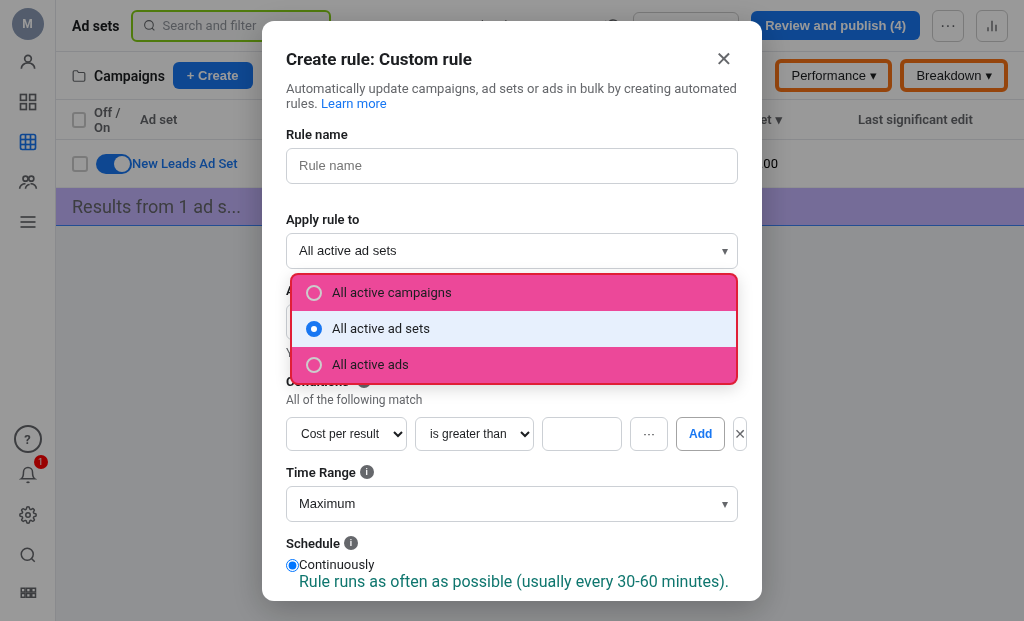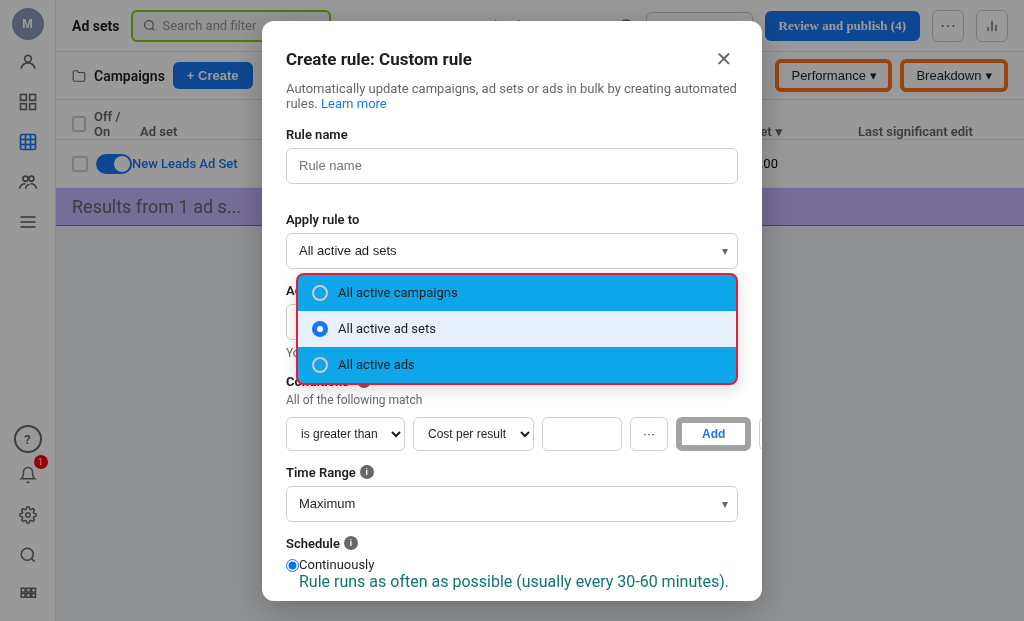--- a/index.html
+++ b/index.html
@@ -14,32 +14,32 @@
     .notification-badge { position: relative; }
     .badge { position: absolute; top: -2px; right: -2px; background: red; color: white; font-size: 9px; border-radius: 50%; width: 14px; height: 14px; display: flex; align-items: center; justify-content: center; }
 
     
     .main { flex: 1; display: flex; flex-direction: column; overflow: hidden; }
 
     
     .topbar { height: 52px; background: #fff; border-bottom: 1px solid #e4e6eb; display: flex; align-items: center; padding: 0 16px; gap: 12px; }
     .topbar-title { font-size: 14px; font-weight: 700; color: #1c1e21; }
     .topbar-spacer { flex: 1; }
-    .topbar-btn { background: #1877f2; color: #fff; border: none; border-radius: 6px; padding: 7px 14px; font-size: 13px; font-weight: 600; cursor: pointer; display: flex; align-items: center; gap: 6px; font-family: Liberation Serif, serif; }
+    .topbar-btn { background: #1877f2; color: #fff; border: none; border-radius: 6px; padding: 7px 14px; font-size: 13px; font-weight: 600; cursor: pointer; display: flex; align-items: center; gap: 6px; }
     .topbar-icon-btn { background: none; border: 1px solid #ccc; border-radius: 6px; width: 32px; height: 32px; display: flex; align-items: center; justify-content: center; cursor: pointer; font-size: 16px; color: #65676b; }
 
     
     .toolbar { height: 48px; background: #fff; border-bottom: 1px solid #e4e6eb; display: flex; align-items: center; padding: 0 16px; gap: 8px; }
     .campaigns-label { font-size: 14px; font-weight: 600; color: #1c1e21; display: flex; align-items: center; gap: 6px; }
     .btn-create { background: #1877f2; color: #fff; border: none; border-radius: 6px; padding: 6px 14px; font-size: 13px; font-weight: 600; cursor: pointer; display: flex; align-items: center; gap: 4px; }
     .btn-outline { background: #fff; color: #1c1e21; border: 1px solid #ccc; border-radius: 6px; padding: 5px 12px; font-size: 13px; cursor: pointer; display: flex; align-items: center; gap: 4px; }
     .performance-btn { background: #fff; color: #1c1e21; border: 4px solid #f97316; border-radius: 6px; padding: 5px 12px; font-size: 13px; cursor: pointer; display: flex; align-items: center; gap: 4px; }
 
     
-    .table-header { height: 40px; background: #fff; border-bottom: 1px solid #e4e6eb; display: flex; align-items: flex-end; padding: 0 16px; gap: 8px; font-size: 13px; font-weight: 600; color: #65676b; }
+    .table-header { height: 40px; background: #fff; border-bottom: 1px solid #e4e6eb; display: flex; align-items: center; padding: 0 16px; gap: 8px; font-size: 13px; font-weight: 600; color: #65676b; }
     .col-toggle { width: 60px; display: flex; align-items: center; gap: 8px; }
     .col-adset { flex: 1; }
     .col-budget { width: 120px; display: flex; align-items: center; gap: 4px; }
     .col-edit { width: 150px; }
 
     
     .table-row { height: 48px; background: #fff; border-bottom: 1px solid #f0f2f5; display: flex; align-items: center; padding: 0 16px; gap: 0; font-size: 13px; }
     .toggle-switch { width: 36px; height: 20px; background: #1877f2; border-radius: 10px; position: relative; cursor: pointer; }
     .toggle-knob { width: 16px; height: 16px; background: #fff; border-radius: 50%; position: absolute; top: 2px; right: 2px; }
     .table-link { color: #1877f2; font-size: 13px; font-weight: 500; cursor: pointer; }
@@ -56,40 +56,40 @@
     .modal-desc { font-size: 13px; color: #65676b; margin-bottom: 16px; }
     .modal-desc a { color: #1877f2; text-decoration: none; }
     .form-label { font-size: 13px; font-weight: 600; color: #1c1e21; margin-bottom: 6px; }
     .form-input { width: 100%; height: 36px; border: 1px solid #ccd0d5; border-radius: 6px; padding: 0 12px; font-size: 13px; color: #1c1e21; outline: none; margin-bottom: 14px; }
     .form-section { margin-bottom: 14px; }
     .form-select-wrapper { position: relative; }
     .form-select { width: 100%; height: 36px; border: 1px solid #ccd0d5; border-radius: 6px; padding: 0 32px 0 12px; font-size: 13px; color: #1c1e21; background: #fff; appearance: none; cursor: pointer; outline: none; }
     .select-arrow { position: absolute; right: 10px; top: 50%; transform: translateY(-50%); pointer-events: none; color: #65676b; font-size: 12px; }
 
     
-    .dropdown-popup { position: absolute; top: 40px; left: 10px; right: 0; background: #0ea5e9; border: 2px solid #e01e37; border-radius: 8px; z-index: 200; box-shadow: 0 4px 16px rgba(0,0,0,0.15); overflow: hidden; }
+    .dropdown-popup { position: absolute; top: 40px; left: 4px; right: 0; background: #ec4899; border: 2px solid #e01e37; border-radius: 8px; z-index: 200; box-shadow: 0 4px 16px rgba(0,0,0,0.15); overflow: hidden; }
     .dropdown-option { display: flex; align-items: center; gap: 10px; padding: 10px 14px; cursor: pointer; font-size: 13px; color: #1c1e21; }
     .dropdown-option.selected { background: #e7f0fd; }
     .radio-circle { width: 16px; height: 16px; border-radius: 50%; border: 2px solid #ccc; display: flex; align-items: center; justify-content: center; flex-shrink: 0; }
     .radio-circle.checked { border-color: #1877f2; background: #1877f2; }
     .radio-dot { width: 6px; height: 6px; background: #fff; border-radius: 50%; }
 
     
     .action-label { font-size: 13px; font-weight: 600; color: #1c1e21; margin-bottom: 6px; }
     .action-select { height: 36px; border: 1px solid #ccd0d5; border-radius: 6px; padding: 0 12px; font-size: 13px; color: #1c1e21; background: #fff; width: 180px; }
     .applies-text { font-size: 12px; color: #65676b; margin-bottom: 14px; margin-top: 6px; }
 
     
     .conditions-label { font-size: 13px; font-weight: 700; color: #1c1e21; display: flex; align-items: center; gap: 4px; margin-bottom: 4px; }
     .conditions-sub { font-size: 12px; color: #65676b; margin-bottom: 10px; }
     .condition-row { display: flex; align-items: center; gap: 8px; }
     .cond-select { height: 34px; border: 1px solid #ccd0d5; border-radius: 6px; padding: 0 10px; font-size: 12px; color: #1c1e21; background: #fff; }
     .cond-input { height: 34px; width: 80px; border: 1px solid #ccd0d5; border-radius: 6px; padding: 0 10px; font-size: 12px; }
     .cond-btn { height: 34px; padding: 0 12px; border: 1px solid #ccd0d5; border-radius: 6px; background: #fff; font-size: 12px; cursor: pointer; color: #1c1e21; }
-    .cond-btn-add { height: 34px; padding: 0 20px; border: 6px solid #a3a3a3; border-radius: 6px; background: #fff; font-size: 12px; cursor: pointer; color: #1877f2; font-weight: 600; text-align: center; }
+    .cond-btn-add { height: 34px; padding: 0 12px; border: 1px solid #a3a3a3; border-radius: 6px; background: #fff; font-size: 12px; cursor: pointer; color: #1877f2; font-weight: 600; text-align: center; }
     .cond-btn-x { height: 34px; width: 34px; border: 1px solid #ccd0d5; border-radius: 6px; background: #fff; font-size: 14px; cursor: pointer; color: #65676b; display: flex; align-items: center; justify-content: center; }
 
     
     .time-range { margin-top: 14px; }
     .info-icon { display: inline-flex; align-items: center; justify-content: center; width: 14px; height: 14px; border-radius: 50%; background: #65676b; color: #fff; font-size: 9px; cursor: pointer; margin-left: 4px; }
 
     
     .schedule-section { margin-top: 14px; }
     .schedule-option { display: flex; align-items: flex-start; margin-bottom: 10px; }
     .schedule-radio { margin-top: 2px; }
@@ -317,24 +317,24 @@
     </div>
 
     <div class="form-section">
       <div class="conditions-label">
         <span>Conditions</span>
         <span class="info-icon">i</span>
       </div>
       <div class="conditions-sub">All of the following match</div>
       <div class="condition-row">
         <select class="cond-select">
-          <option>is greater than</option>
+          <option>Cost per result</option>
         </select>
         <select class="cond-select">
-          <option>Cost per result</option>
+          <option>is greater than</option>
         </select>
         <input class="cond-input" type="text" style="">
         <button class="cond-btn">···</button>
         <button class="cond-btn-add">Add</button>
         <button class="cond-btn-x">✕</button>
       </div>
     </div>
 
     <div class="time-range">
       <div class="form-label" style="display:flex;align-items:center;">

